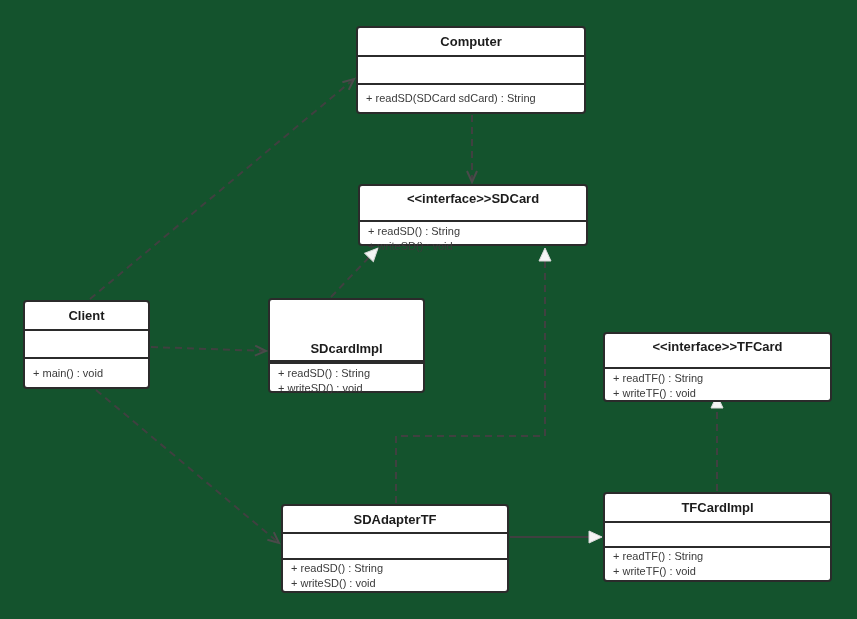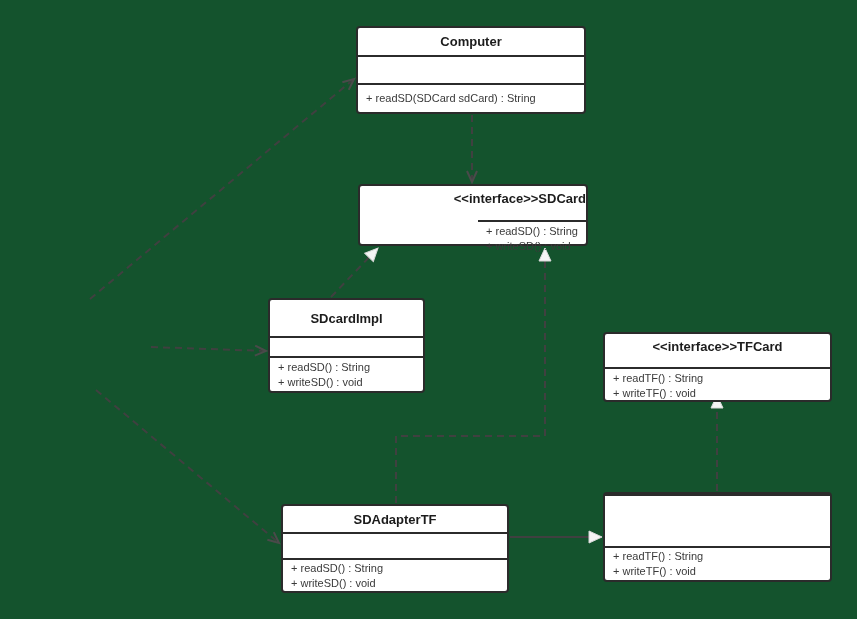--- a/index.html
+++ b/index.html
@@ -51,31 +51,38 @@
   </svg>
 
   <div class="uml-class" style="left:356px;top:26px;width:230px;height:88px;">
     <div class="uml-title" style="height:27px;">Computer</div>
     <div class="uml-attrs"></div>
     <div class="uml-methods" style="height:29px;">
       <div>+ readSD(SDCard sdCard) : String</div>
     </div>
   </div>
 
-  <div class="uml-class" style="left:358px;top:184px;width:230px;height:62px;align-items:flex-end;">
+  <div class="uml-class" style="left:358px;top:184px;width:230px;height:62px;">
     <div class="uml-title iface" style="height:29px;">&lt;&lt;interface&gt;&gt;SDCard</div>
     <div class="uml-methods" style="flex:1 1 auto;">
       <div>+ readSD() : String</div>
       <div>+ writeSD() : void</div>
     </div>
   </div>
 
+  <div class="uml-class" style="left:23px;top:300px;width:127px;height:89px;">
+    <div class="uml-title" style="height:27px;">Client</div>
+    <div class="uml-attrs"></div>
+    <div class="uml-methods" style="height:30px;">
+      <div>+ main() : void</div>
+    </div>
+  </div>
 
   <div class="uml-class" style="left:268px;top:298px;width:157px;height:95px;">
-    <div class="uml-title" style="height:36px;">SDcardImpl</div>
+    <div class="uml-title" style="height:24px;margin-top:36px;">SDcardImpl</div>
     <div class="uml-attrs"></div>
     <div class="uml-methods" style="height:35px;">
       <div>+ readSD() : String</div>
       <div>+ writeSD() : void</div>
     </div>
   </div>
 
   <div class="uml-class" style="left:603px;top:332px;width:229px;height:70px;">
     <div class="uml-title iface" style="height:28px;">&lt;&lt;interface&gt;&gt;TFCard</div>
     <div class="uml-methods" style="flex:1 1 auto;">
@@ -87,20 +94,21 @@
   <div class="uml-class" style="left:281px;top:504px;width:228px;height:89px;">
     <div class="uml-title" style="height:26px;">SDAdapterTF</div>
     <div class="uml-attrs"></div>
     <div class="uml-methods" style="height:33px;">
       <div>+ readSD() : String</div>
       <div>+ writeSD() : void</div>
     </div>
   </div>
 
   <div class="uml-class" style="left:603px;top:492px;width:229px;height:90px;">
+    <div class="uml-title" style="height:27px;">TFCardImpl</div>
     <div class="uml-attrs"></div>
     <div class="uml-methods" style="height:34px;">
       <div>+ readTF() : String</div>
       <div>+ writeTF() : void</div>
     </div>
   </div>
 
 </div>
 
 </body></html>

